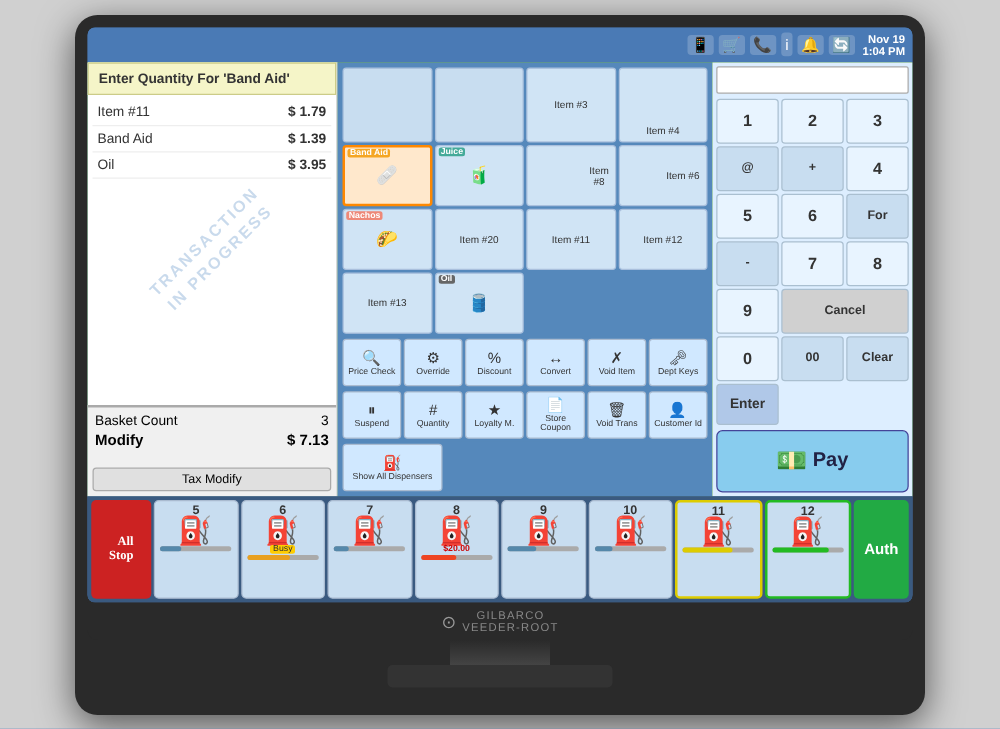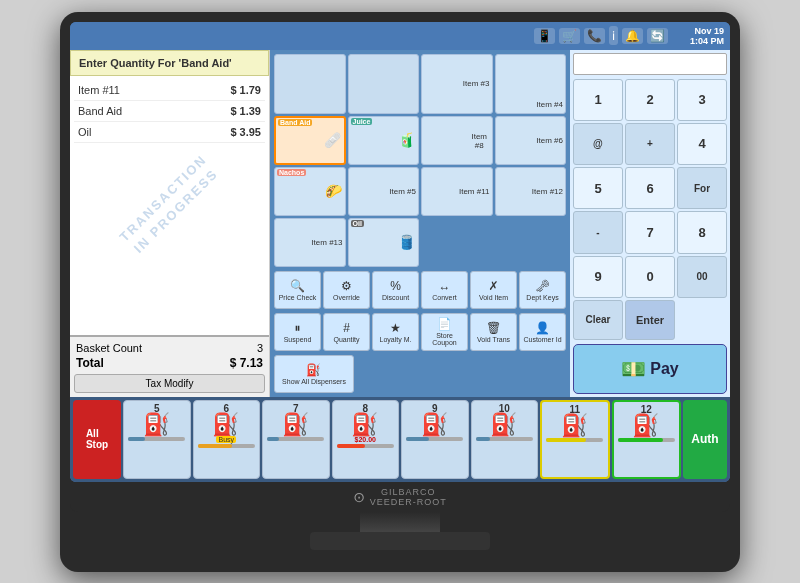--- a/index.html
+++ b/index.html
@@ -51,21 +51,21 @@
       color: white;
       font-size: 12px;
       background: rgba(255,255,255,0.2);
       border-radius: 3px;
       padding: 1px 3px;
     }
     .top-bar-time {
       color: white;
       font-size: 10px;
       font-weight: bold;
-      margin-left: 22px;
+      margin-left: 6px;
       text-align: right;
     }
     .main-content {
       display: flex;
       flex: 1;
       background: #84cc16;
     }
     
     .left-panel {
       width: 200px;
@@ -122,21 +122,21 @@
       padding: 1px 2px;
     }
     .basket-row.total { font-weight: bold; font-size: 12px; }
     .tax-modify-btn {
       background: #e0e0e0;
       border: 1px solid #aaa;
       border-radius: 3px;
       text-align: center;
       font-size: 10px;
       padding: 3px;
-      margin-top: 3px;
+      margin-top: 14px;
       cursor: pointer;
     }
     
     .center-panel {
       flex: 1;
       display: flex;
       flex-direction: column;
       background: #5588bb;
       padding: 2px;
     }
@@ -146,21 +146,21 @@
       grid-template-columns: repeat(4, 1fr);
       gap: 2px;
       padding: 2px;
     }
     .product-cell {
       background: #d0e4f5;
       border: 1px solid #aac0dd;
       border-radius: 3px;
       display: flex;
       flex-direction: column;
-      align-items: flex-end;
+      align-items: center;
       justify-content: center;
       padding: 2px;
       min-height: 44px;
       cursor: pointer;
       font-size: 9px;
       color: #333;
       text-align: center;
       position: relative;
     }
     .product-cell.highlighted {
@@ -418,21 +418,21 @@
             <span class="item-price">$ 3.95</span>
           </div>
           <div class="transaction-watermark">TRANSACTION<br>IN PROGRESS</div>
         </div>
         <div class="basket-total">
           <div class="basket-row">
             <span>Basket Count</span>
             <span>3</span>
           </div>
           <div class="basket-row total">
-            <span>Total</span>
+            <span>Modify</span>
             <span>$ 7.13</span>
           </div>
           <div class="tax-modify-btn">Tax Modify</div>
         </div>
       </div>
 
       <div class="center-panel">
         <div class="product-grid">
 
           <div class="product-cell empty"></div>
@@ -457,21 +457,21 @@
             </div>
 
           <div class="product-cell">
               <span style="font-size:8px;margin-left:32px;">Item #6</span>
             </div>
           <div class="product-cell">
             <span class="product-badge orange">Nachos</span>
             <span class="product-img">🌮</span>
           </div>
           <div class="product-cell">
-              <span style="font-size:8px;">Item #5</span>
+              <span style="font-size:8px;">Item #20</span>
             </div>
 
           <div class="product-cell">
               <span style="font-size:8px;">Item #11</span>
             </div>
           <div class="product-cell">
               <span style="font-size:8px;">Item #12</span>
             </div>
           <div class="product-cell">
               <span style="font-size:8px;">Item #13</span>
@@ -553,35 +553,36 @@
           <div class="num-btn special">@</div>
           <div class="num-btn special">+</div>
           <div class="num-btn">4</div>
           <div class="num-btn">5</div>
           <div class="num-btn">6</div>
           <div class="num-btn special">For</div>
           <div class="num-btn special">-</div>
           <div class="num-btn">7</div>
           <div class="num-btn">8</div>
           <div class="num-btn">9</div>
+          <div class="num-btn cancel" style="grid-column:span 2;">Cancel</div>
           <div class="num-btn">0</div>
           <div class="num-btn special">00</div>
           <div class="num-btn special">Clear</div>
           <div class="num-btn enter">Enter</div>
         </div>
         <div class="pay-btn">
           <span class="pay-icon">💵</span>
           <span>Pay</span>
         </div>
       </div>
     </div>
 
     <div class="dispensers-bar">
       <div class="all-stop-btn">
-        <span style="white-space:pre-line;text-align:left;">All
+        <span style="white-space:pre-line;text-align:right;font-family:Liberation Serif, serif;">All
 Stop</span>
       </div>
 
       <div class="dispenser-slot">
         <span class="dispenser-num">5</span>
         <span class="dispenser-icon">⛽</span>
         <div class="dispenser-progress">
             <div class="dispenser-progress-inner" style="width:30%;background:#5588aa;"></div>
           </div>
       </div>

